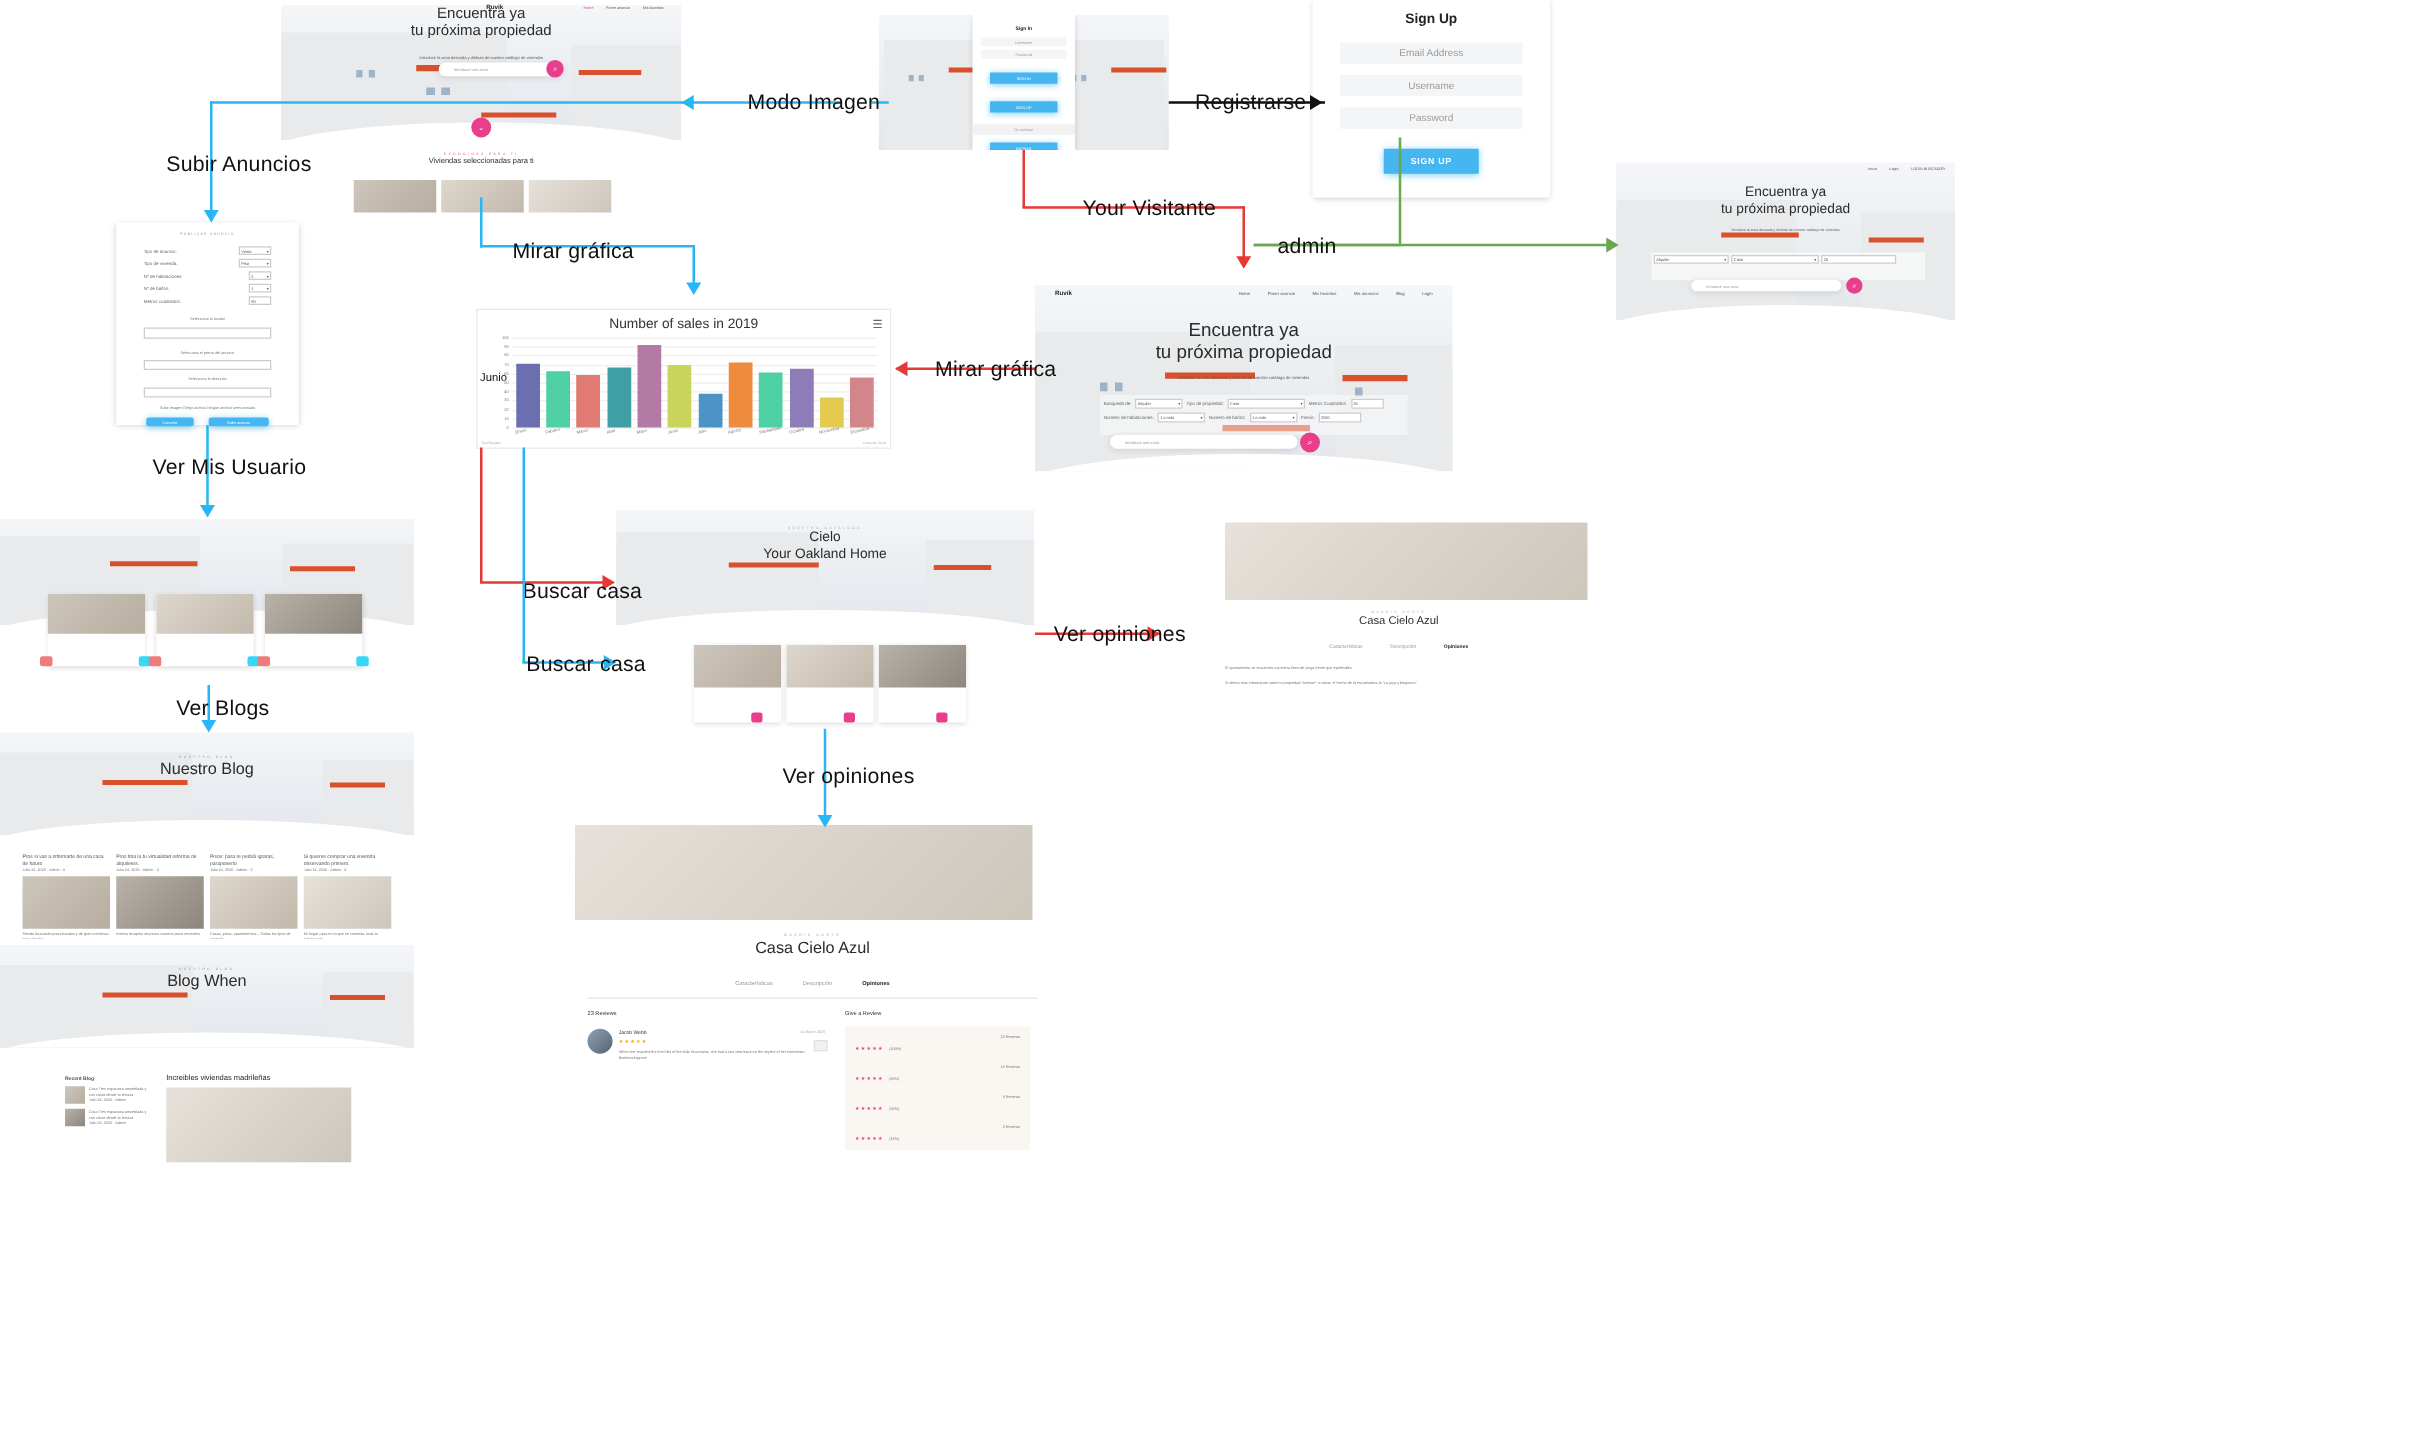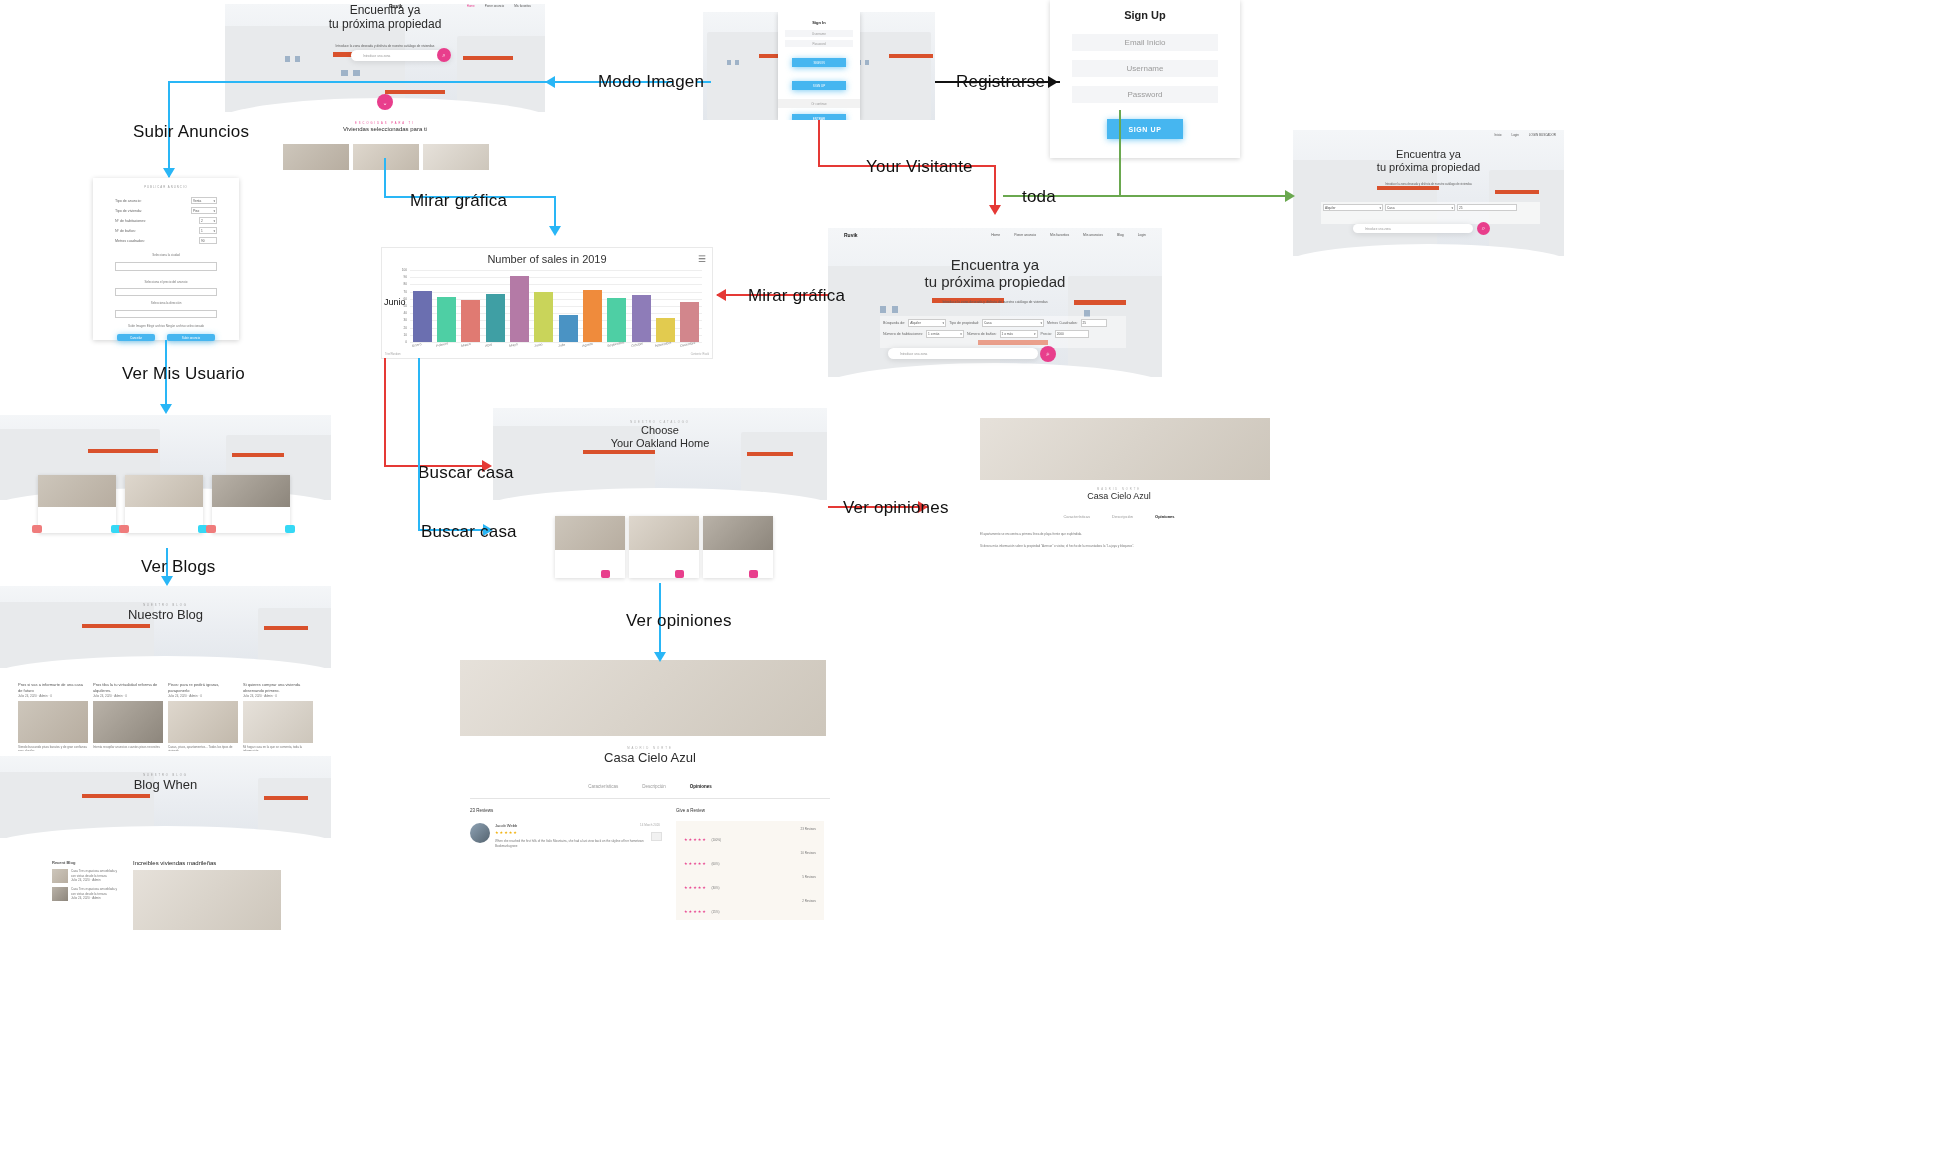--- a/index.html
+++ b/index.html
@@ -150,21 +150,21 @@
     <div class="fld" style="margin:3px 7px 0;height:7px;font-size:3px;">Password</div>
     <div class="btn-blue" style="margin:11px 14px 0;height:9px;font-size:3px;">SIGN IN</div>
     <div class="btn-blue" style="margin:14px 14px 0;height:9px;font-size:3px;">SIGN UP</div>
     <div class="btn-grey" style="margin:9px 0 0;height:9px;font-size:3px;">Or continue</div>
     <div class="btn-blue" style="margin:6px 14px 0;height:9px;font-size:3px;">ENTRAR</div>
   </div>
 </div>
 
 <div class="panel" style="left:1050px;top:0px;width:190px;height:158px;">
   <div style="text-align:center;font-size:11px;font-weight:bold;margin-top:9px;">Sign Up</div>
-  <div class="fld" style="margin:13px 22px 0;height:17px;font-size:8px;">Email Inicio</div>
+  <div class="fld" style="margin:13px 22px 0;height:17px;font-size:8px;">Email Address</div>
   <div class="fld" style="margin:9px 22px 0;height:17px;font-size:8px;">Username</div>
   <div class="fld" style="margin:9px 22px 0;height:17px;font-size:8px;">Password</div>
   <div class="btn-blue" style="margin:16px 57px 0;height:20px;font-size:7px;font-weight:bold;letter-spacing:.6px;">SIGN UP</div>
 </div>
 
 <div class="mock" style="left:1293px;top:130px;width:271px;height:126px;">
   <div class="hero" style="height:126px;">
     <div class="sky"></div>
     <div class="bldg" style="left:-6px;top:30px;width:150px;height:96px;"></div>
     <div class="roof" style="left:84px;top:56px;width:62px;height:4px;"></div>
@@ -506,21 +506,21 @@
   <div class="hero" style="height:92px;">
     <div class="sky"></div>
     <div class="bldg" style="left:-8px;top:18px;width:170px;height:76px;"></div>
     <div class="roof" style="left:90px;top:42px;width:72px;height:4px;"></div>
     <div class="bldg" style="left:248px;top:24px;width:94px;height:70px;"></div>
     <div class="roof" style="left:254px;top:44px;width:46px;height:4px;"></div>
     <div class="curve" style="bottom:-10px;height:22px;"></div>
   </div>
   <div class="sect-kicker" style="position:absolute;top:13px;font-size:2.6px;color:#aaa;">NUESTRO CATÁLOGO</div>
   <div class="sect-title" style="position:absolute;top:16px;font-size:11px;line-height:1.15;">
-    <div>Choose</div>
+    <div>Cielo</div>
     <div>Your Oakland Home</div>
   </div>
 
   <div class="card" style="left:62px;top:108px;width:70px;height:62px;">
     <div class="ph a" style="left:0;top:0;width:70px;height:34px;"></div>
     <div style="padding:3px 4px;">
       <div class="mc-price">$1,090/mo</div>
       <div class="mc-meta">3  |  2  |  1,673 sqft</div>
       <div class="mc-title">The Blue Sky Home</div>
       <div class="mc-sub">Oakland</div>
@@ -636,21 +636,21 @@
 <div class="ln red" style="left:818px;top:120px;width:2px;height:46px;"></div>
 <div class="ln red" style="left:818px;top:165px;width:178px;height:2px;"></div>
 <div class="ln red" style="left:994px;top:165px;width:2px;height:48px;"></div>
 <div class="arw down red" style="left:989px;top:205px;"></div>
 <div class="lbl" style="left:866px;top:157px;">Your Visitante</div>
 
 <div class="ln grn" style="left:1119px;top:110px;width:2px;height:85px;"></div>
 <div class="ln grn" style="left:1003px;top:195px;width:290px;height:2px;"></div>
 <div class="ln grn" style="left:1003px;top:195px;width:118px;height:2px;"></div>
 <div class="arw right grn" style="left:1285px;top:190px;"></div>
-<div class="lbl" style="left:1022px;top:187px;">toda</div>
+<div class="lbl" style="left:1022px;top:187px;">admin</div>
 
 <div class="ln" style="left:384px;top:158px;width:2px;height:40px;"></div>
 <div class="ln" style="left:384px;top:196px;width:172px;height:2px;"></div>
 <div class="ln" style="left:554px;top:196px;width:2px;height:38px;"></div>
 <div class="arw down" style="left:549px;top:226px;"></div>
 <div class="lbl" style="left:410px;top:191px;">Mirar gráfica</div>
 
 <div class="ln red" style="left:717px;top:294px;width:112px;height:2px;"></div>
 <div class="arw left red" style="left:716px;top:289px;"></div>
 <div class="lbl" style="left:748px;top:286px;">Mirar gráfica</div>

